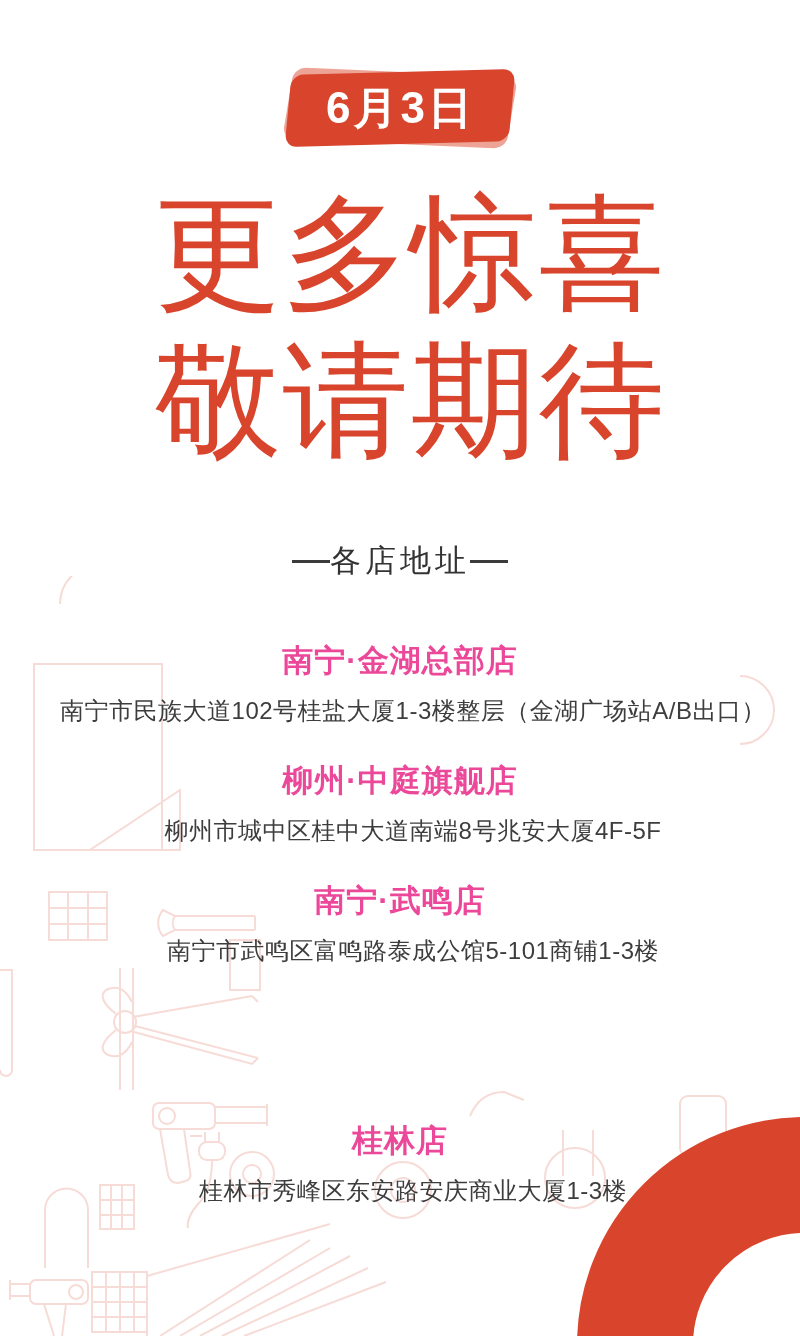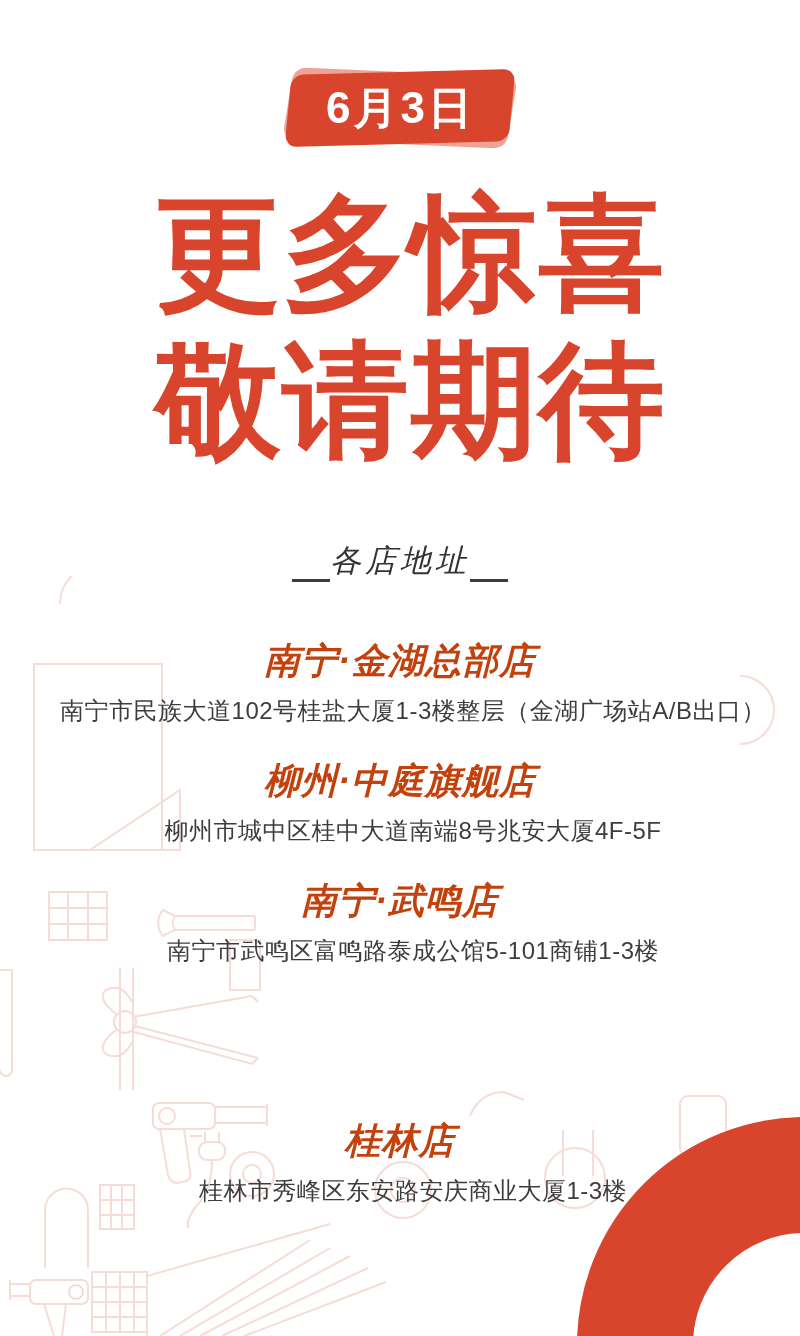--- a/index.html
+++ b/index.html
@@ -72,61 +72,59 @@
 
   
   .title {
     position: absolute;
     top: 180px;
     left: 0;
     width: 100%;
     text-align: center;
     color: #d9452c;
     font-size: 126px;
-    font-weight: 700;
+    font-weight: 400;
     line-height: 1.17;
     letter-spacing: 2px;
     padding-left: 21px;
   }
 
   
   .divider {
     position: absolute;
     top: 540px;
     left: 0;
     width: 100%;
     display: flex;
-    align-items: flex-end;
+    align-items: center;
     justify-content: center;
-    font-style: italic;
   }
   .dash { width: 38px; height: 3px; background: #3b3b3b; }
   .divider-text {
     font-size: 31px;
     color: #333333;
     letter-spacing: 4px;
     font-weight: 500;
   }
 
   
   .stores {
     position: absolute;
     top: 630px;
     left: 0;
     width: 100%;
   }
   .store { height: 120px; text-align: center; }
   .store-name {
-    color: #c2410c;
-    font-size: 36px;
+    color: #ec4899;
+    font-size: 31px;
     font-weight: bold;
     line-height: 31px;
     padding-top: 15px;
     letter-spacing: 1px;
-    font-style: italic;
   }
   .store-address {
     color: #3d3d3d;
     font-size: 24px;
     line-height: 24px;
     margin-top: 23px;
     letter-spacing: 0.5px;
     margin-left: 26px;
   }
 </style>

